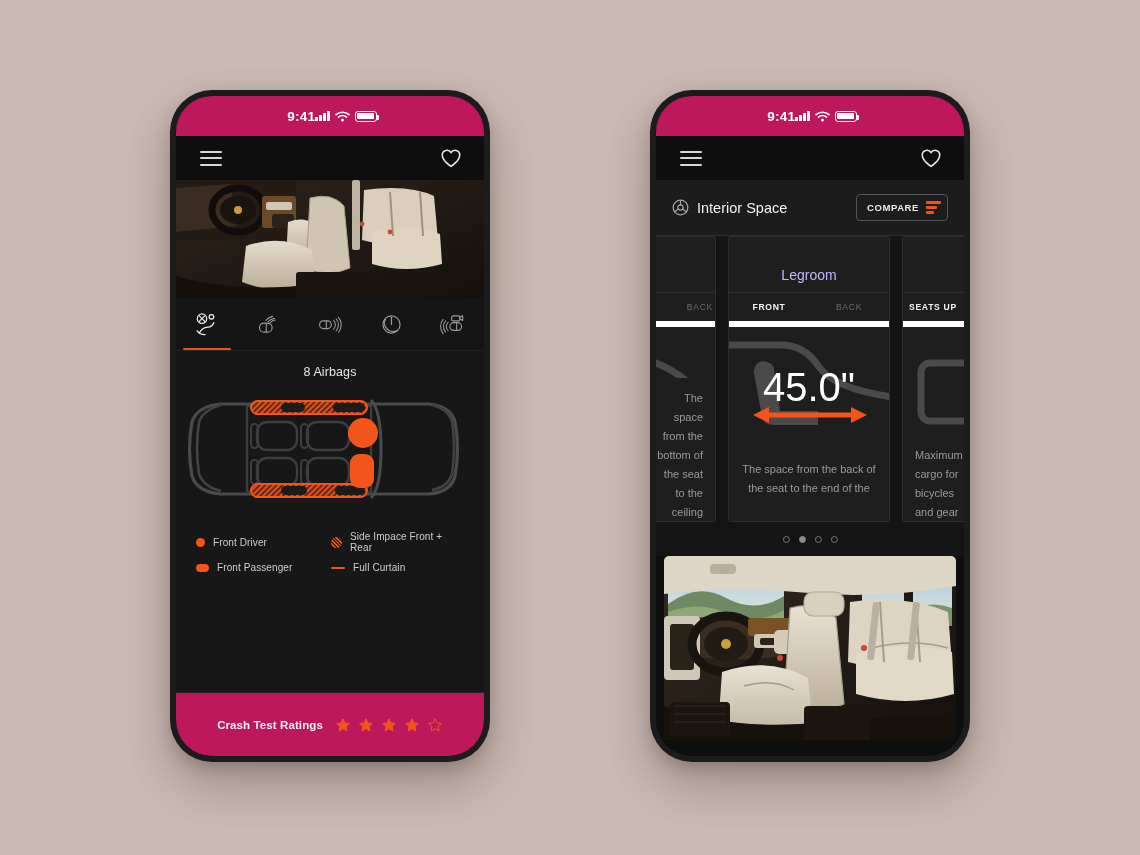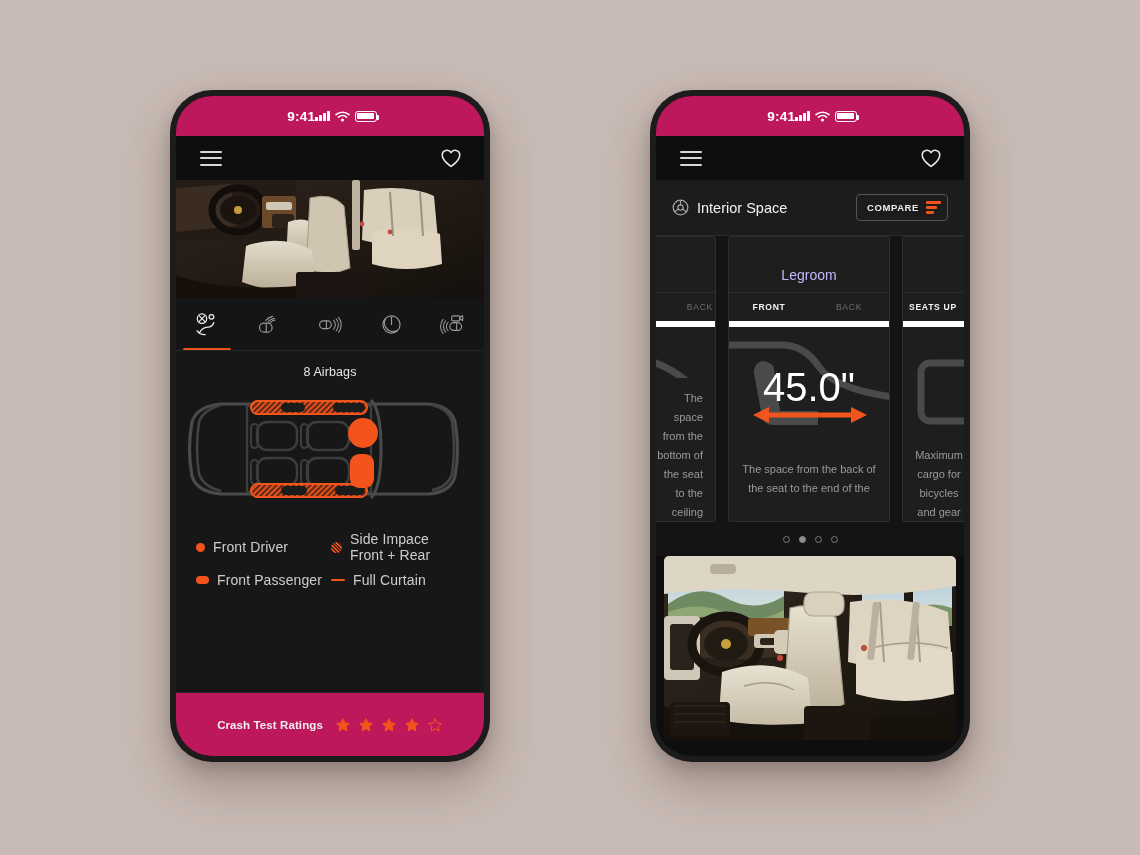--- a/index.html
+++ b/index.html
@@ -89,21 +89,21 @@
   .panel { flex: 1 1 auto; background: #171717; display:flex; flex-direction:column;
            padding-top: 14px; }
   .panel-title { color:#e6e6e6; font-size:12.5px; text-align:center; letter-spacing:.1px;
                  margin-bottom: 6px; }
   .diagram { flex: 0 0 128px; display:flex; align-items:center; justify-content:center; }
   .legend {
     display:grid; grid-template-columns: 1fr 1fr;
     row-gap: 9px; padding: 18px 18px 0 20px;
   }
   .leg { display:flex; align-items:center; gap:8px; }
-  .leg .txt { color:#cdcdcd; font-size:14px; letter-spacing:.1px; }
+  .leg .txt { color:#cdcdcd; font-size:10px; letter-spacing:.1px; }
   .sw-circle { width:9px; height:9px; border-radius:50%; background:#f2541b; flex:0 0 9px; }
   .sw-pill { width:13px; height:8px; border-radius:5px; background:#f2541b; flex:0 0 13px; }
   .sw-hatch { width:11px; height:11px; border-radius:50%; flex:0 0 11px;
               background: repeating-linear-gradient(45deg,#f2541b 0 1.3px,#4a2214 1.3px 2.6px); }
   .sw-line { width:14px; height:2px; background:#f2541b; flex:0 0 14px; border-radius:1px; }
 
   .ratings {
     flex: 0 0 64px; border-top:1px solid #262626; background:#be185d;
     display:flex; align-items:center; justify-content:center; gap:12px;
   }
@@ -488,21 +488,21 @@
               <span class="t" style="opacity:0;">Cargo</span>
             </div>
             <div class="card-tabs">
               <div class="card-tab on" style="justify-content:flex-start;padding-left:6px;white-space:nowrap;">SEATS UP</div>
             </div>
             <div class="card-vis">
               <svg width="74" height="120" viewBox="0 0 74 120">
                 <rect x="18" y="36" width="70" height="58" rx="9" fill="none" stroke="#4a4a4a" stroke-width="7"></rect>
               </svg>
             </div>
-            <div class="card-desc" style="text-align:center;">
+            <div class="card-desc" style="text-align:left;">
               <span class="t">Maximum cargo for bicycles and gear</span>
             </div>
           </div>
 
         </div>
 
         <div class="dots" id="dots">
             <span class="dot"></span>
             <span class="dot on"></span>
             <span class="dot"></span>

